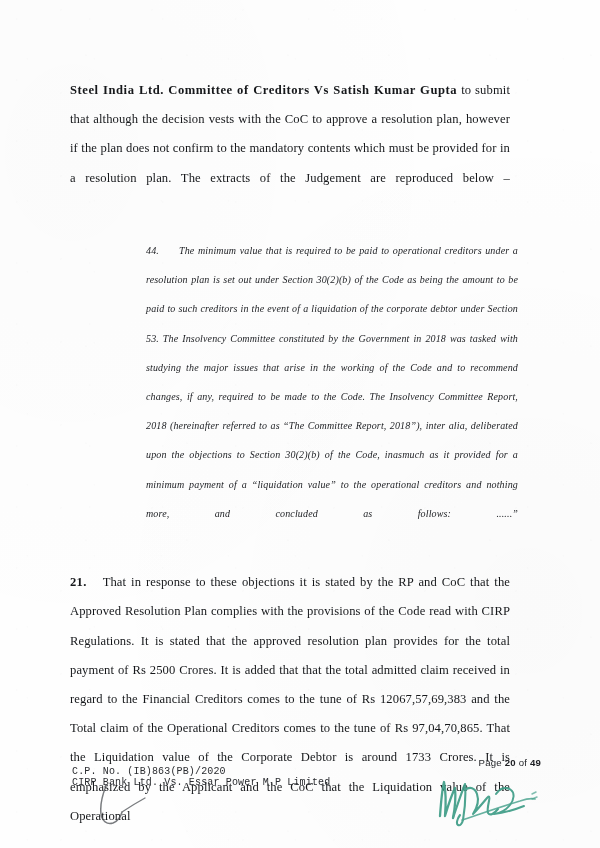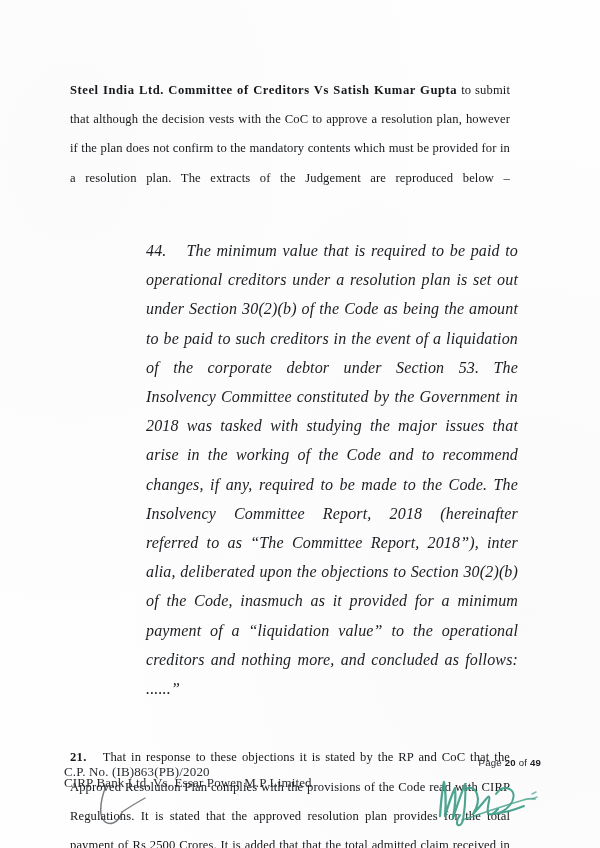--- a/index.html
+++ b/index.html
@@ -64,21 +64,21 @@
 
   
   #quote-block {
     margin: 0;
     padding: 0;
   }
   .quote-para {
     margin: 0;
     margin-left: 76px;
     width: 372px;
-    font-size: 16px;
+    font-size: 10px;
     font-style: italic;
     line-height: 29.2px;
     text-align: justify;
     text-justify: inter-word;
     letter-spacing: 0.15px;
     color: #1b1d21;
   }
   .quote-para::after {
     content: "";
     display: inline-block;
@@ -89,24 +89,24 @@
     padding-right: 20px;
   }
 
   
   .gap-quote-top { height: 14px; }
   .gap-quote-bot { height: 11px; }
 
   
   #doc-footer {
     position: absolute;
-    left: 64px;
+    left: 72px;
     top: 766px;
-    font-family: Liberation Serif, serif;
-    font-size: 13px;
+    font-family: Liberation Mono, monospace;
+    font-size: 10px;
     line-height: 11.4px;
     letter-spacing: 0.15px;
     color: #2a2c30;
   }
   #doc-footer div { white-space: nowrap; }
 
   #page-number {
     position: absolute;
     right: 59px;
     top: 757px;

